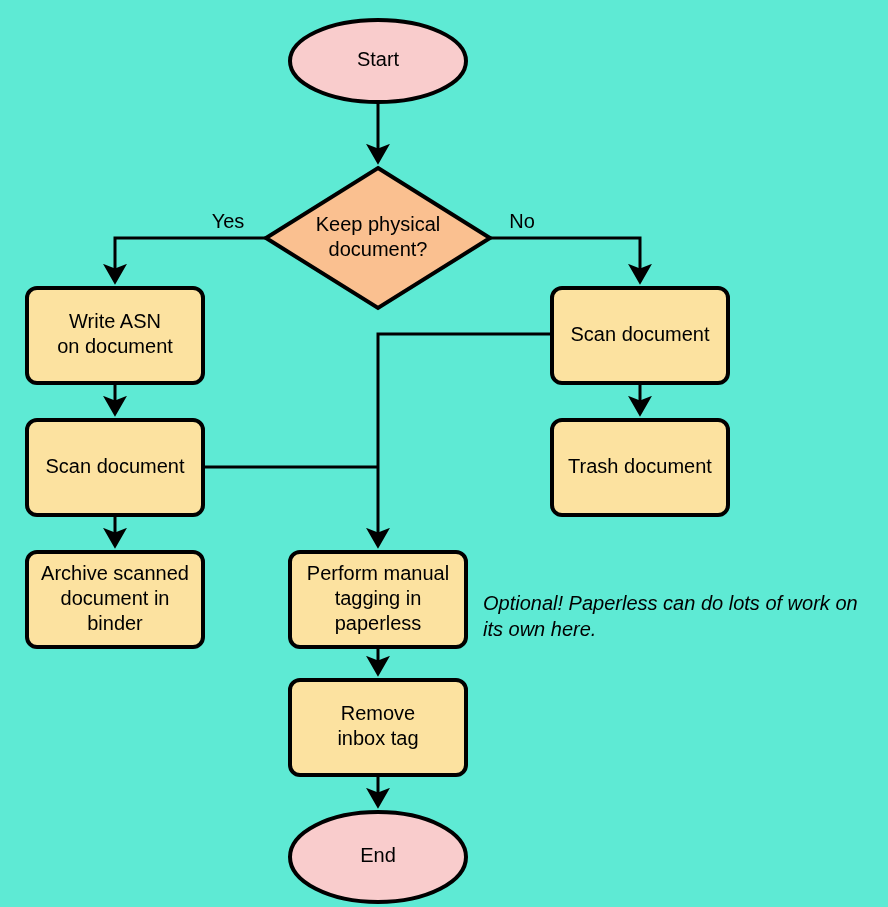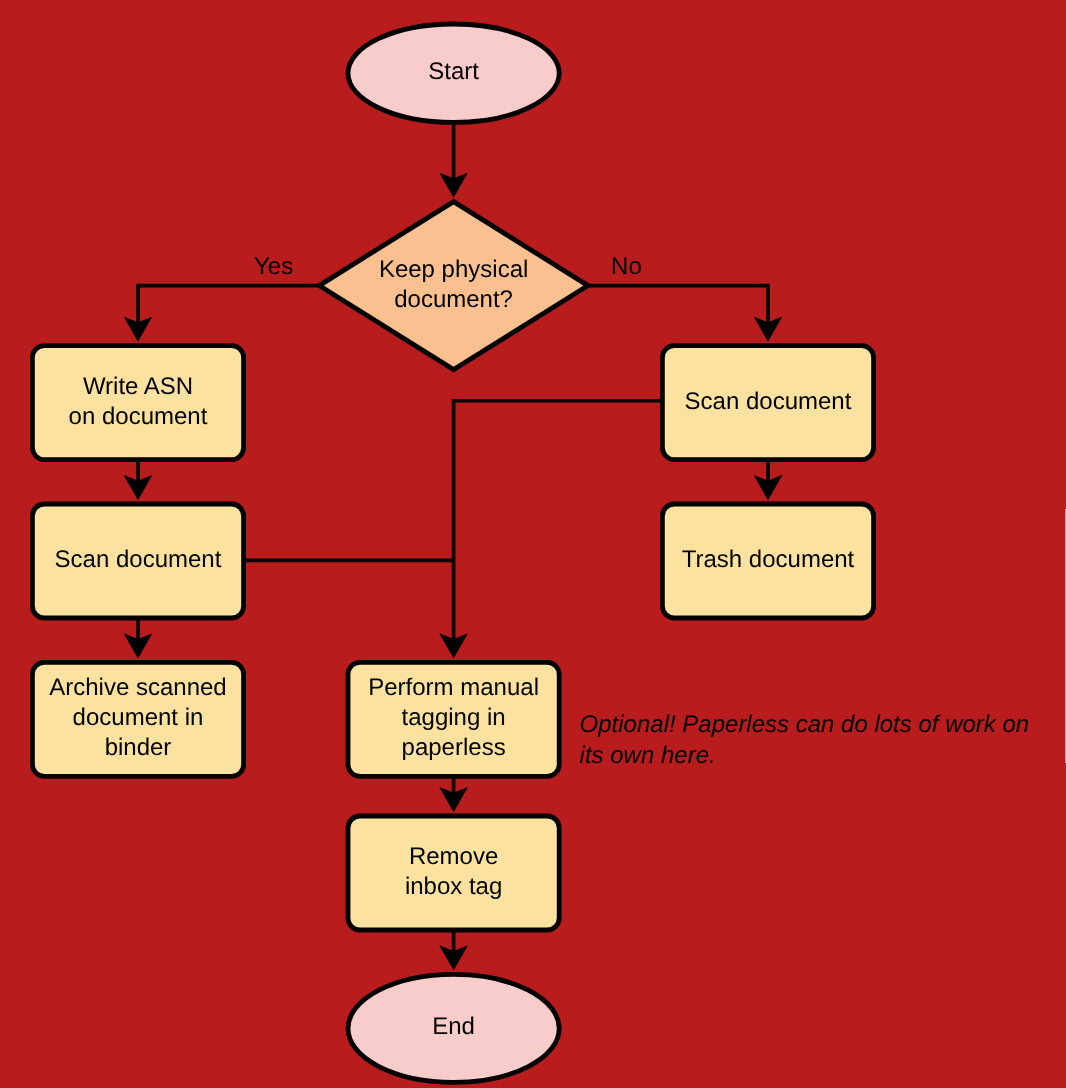--- a/index.html
+++ b/index.html
@@ -10,21 +10,21 @@
   body {
     width: 888px;
     height: 907px;
     font-family: "Liberation Sans", sans-serif;
     overflow: hidden;
   }
   #flowchart-root {
     position: relative;
     width: 888px;
     height: 907px;
-    background: #b91c1c;
+    background: #5eead4;
   }
   svg.flow {
     display: block;
     width: 888px;
     height: 907px;
   }
   .node-shape {
     stroke: #000000;
     stroke-width: 4;
   }

